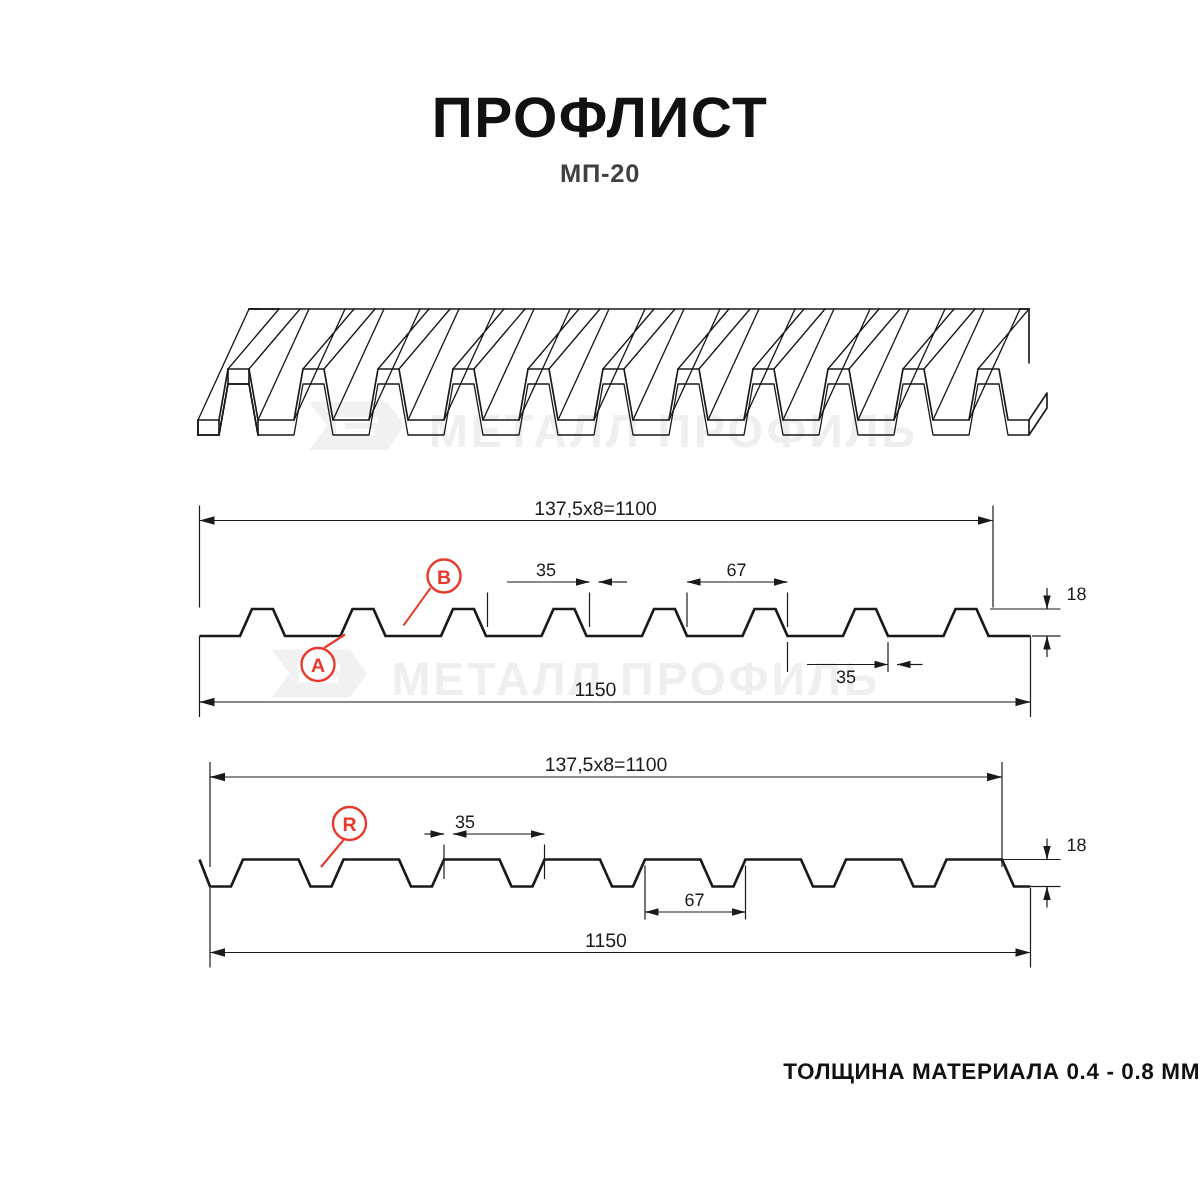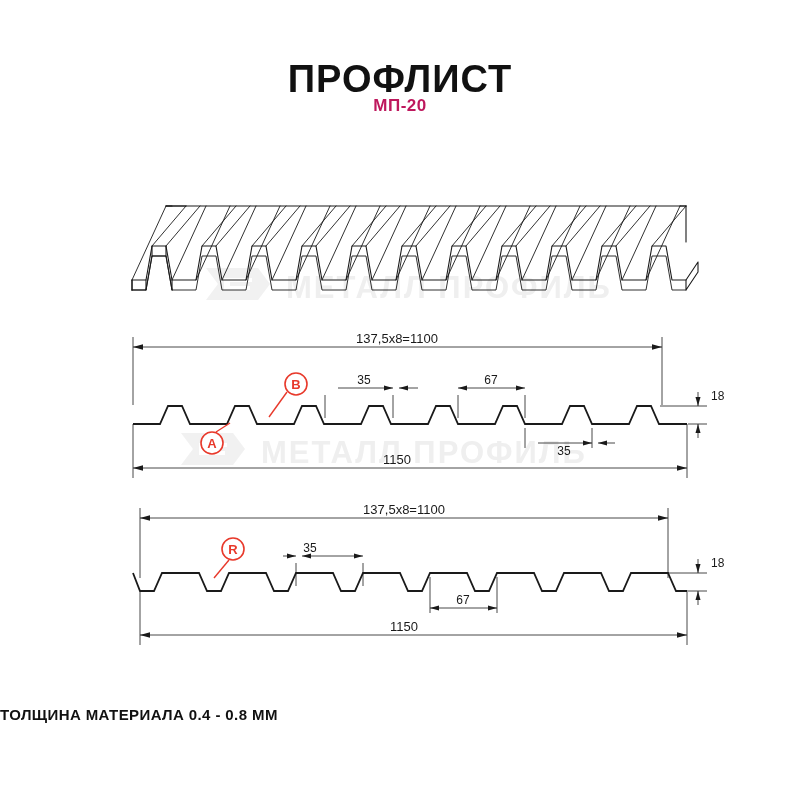--- a/index.html
+++ b/index.html
@@ -33,28 +33,29 @@
     font-size: 38px;
     font-weight: bold;
     letter-spacing: 1px;
     line-height: 34px;
     color: #111111;
   }
   .title-sub {
     font-size: 17px;
     font-weight: bold;
     letter-spacing: 0.5px;
-    color: #be185d;
+    margin-top: 10px;
+    color: #404040;
   }
   .footer-note {
     position: absolute;
     left: 0;
     top: 706px;
     width: 800px;
-    text-align: left;
+    text-align: right;
     font-size: 15px;
     font-weight: bold;
     letter-spacing: 0.4px;
     color: #111111;
   }
   .wm {
     position: absolute;
     pointer-events: none;
   }
   .wm-1 { left: 200px; top: 250px; }

